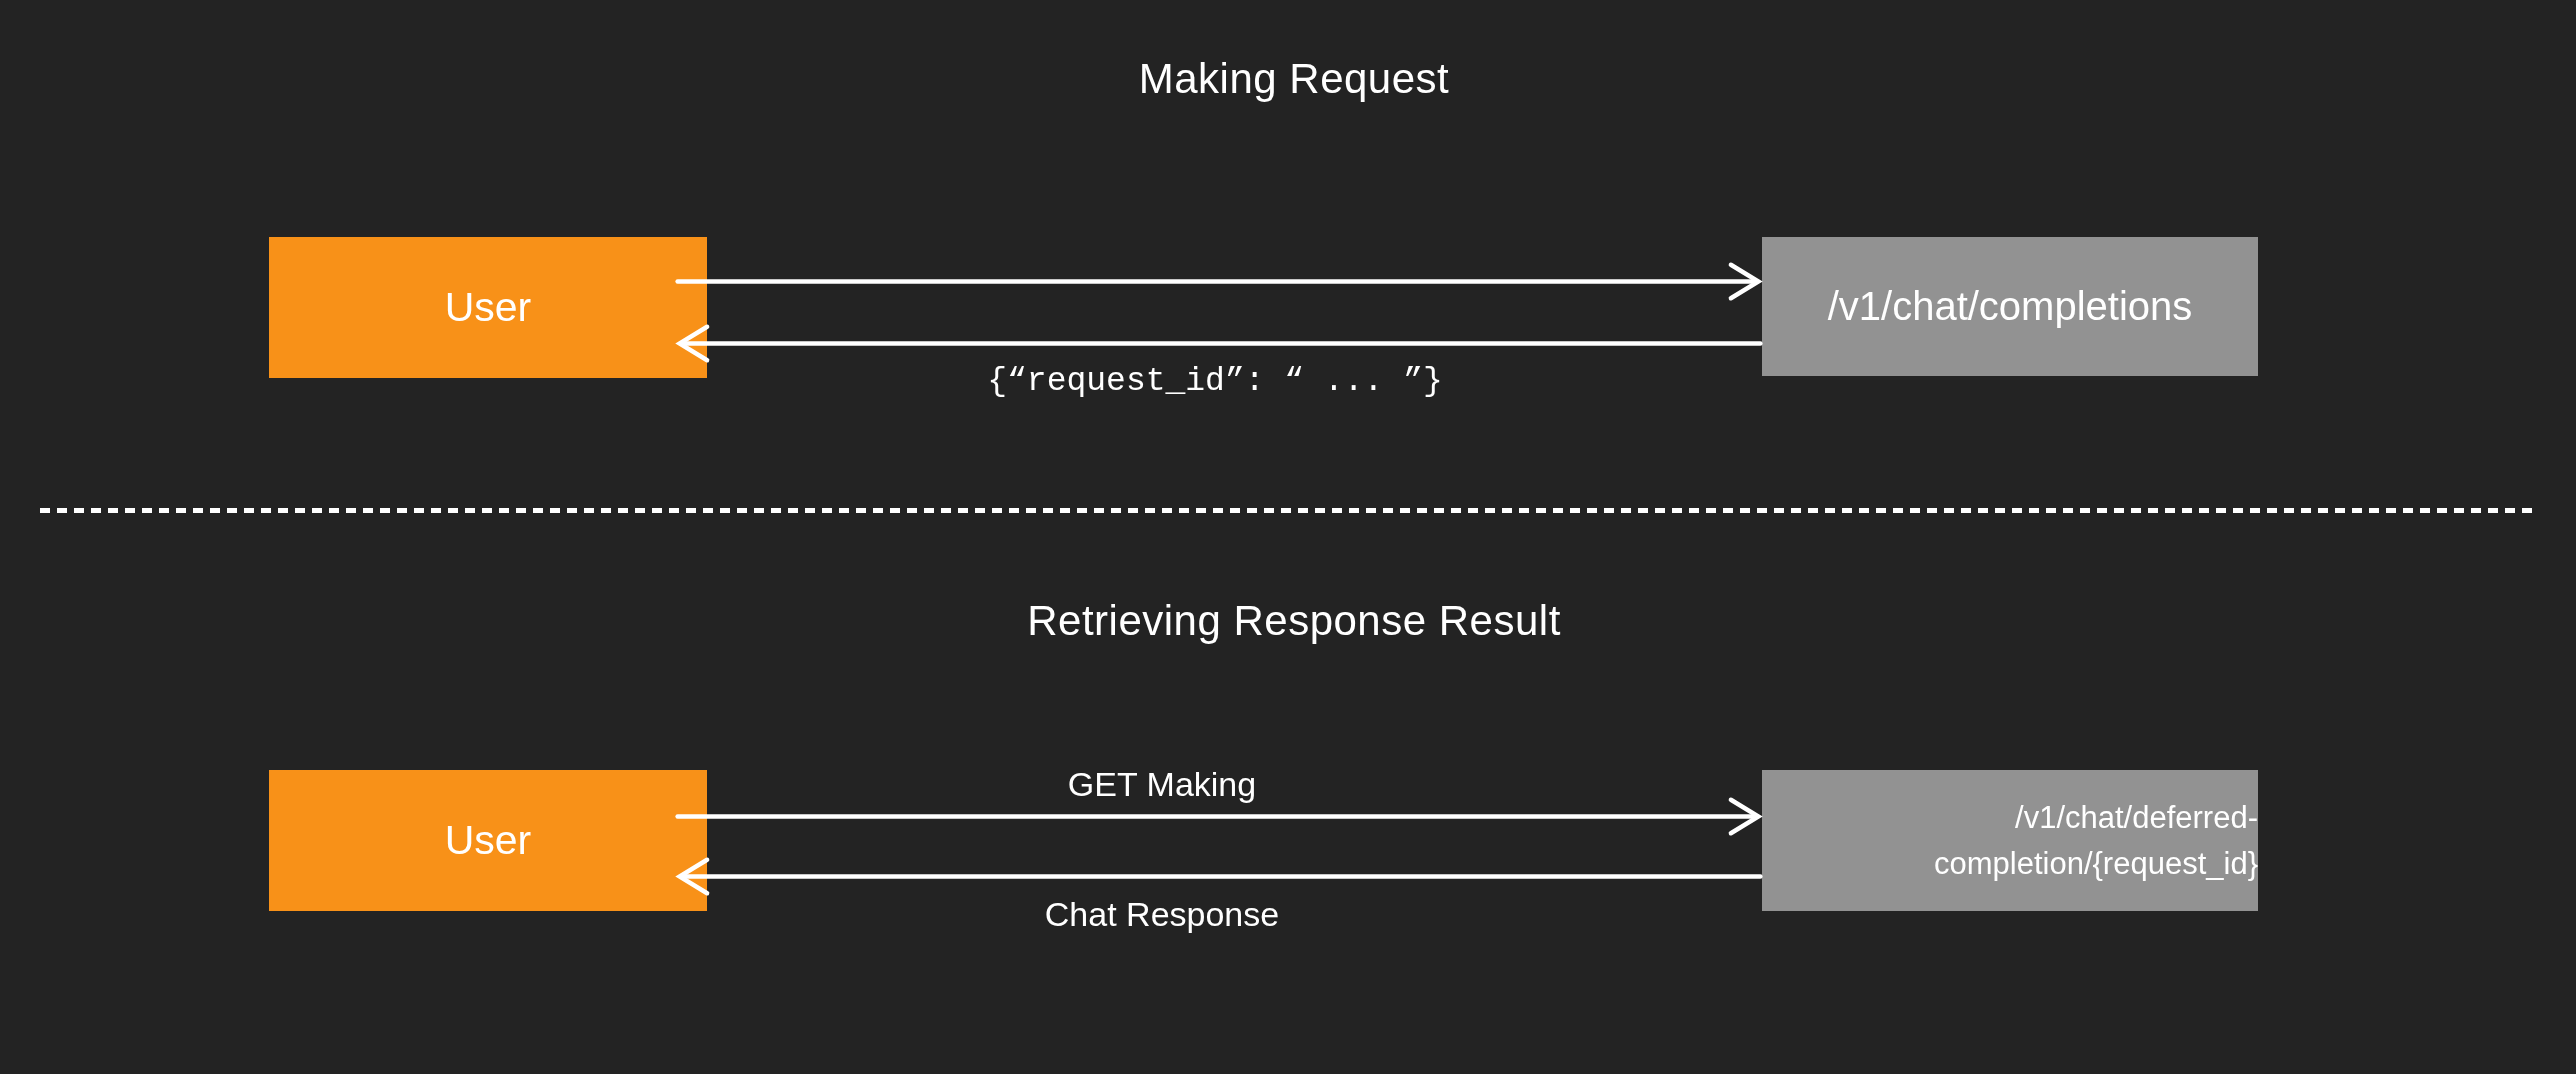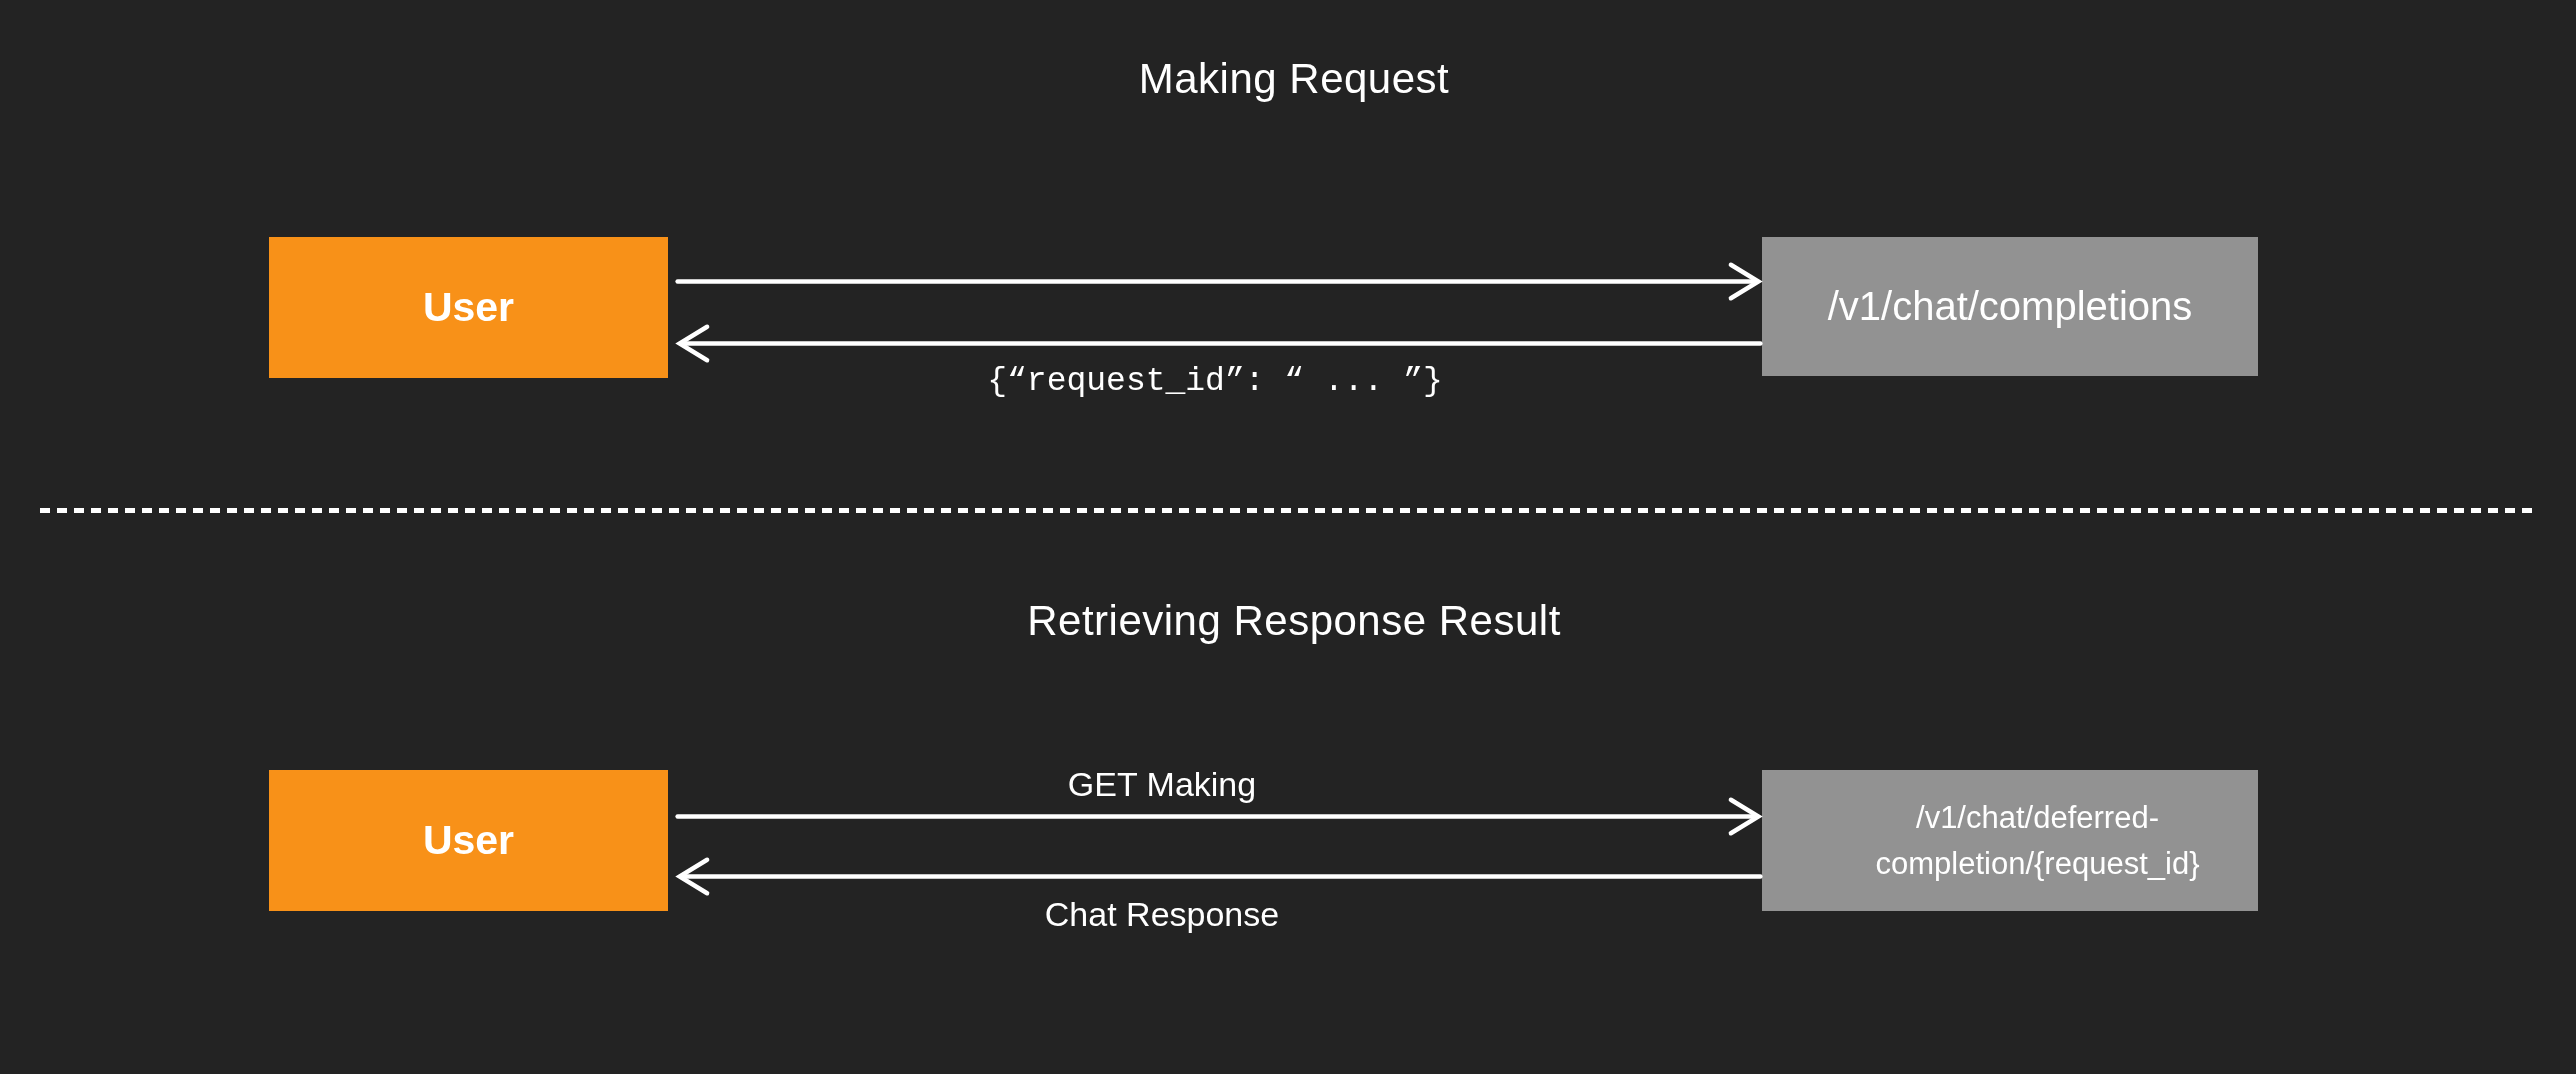--- a/index.html
+++ b/index.html
@@ -23,46 +23,45 @@
     text-align: center;
     font-size: 42px;
     font-weight: 400;
     letter-spacing: 0.5px;
     color: var(--text-white, #ffffff);
     padding-left: 12px;
   }
   .actor-box {
     position: absolute;
     left: 269px;
-    width: 399px;
+    width: 438px;
     height: 141px;
     background: var(--box-orange, #F89118);
     display: flex;
     align-items: center;
     justify-content: center;
     font-size: 41px;
     color: var(--text-white, #ffffff);
-    font-weight: bold;
   }
   .endpoint-box {
     position: absolute;
     left: 1762px;
     width: 496px;
     background: var(--box-gray, #929292);
     color: var(--text-white, #ffffff);
     display: flex;
     flex-direction: column;
     justify-content: center;
   }
   .endpoint-box.centered {
     align-items: center;
     font-size: 40px;
   }
   .endpoint-box.left-aligned {
-    align-items: center;
+    align-items: flex-end;
     padding-left: 55px;
     box-sizing: border-box;
     font-size: 31px;
     line-height: 46px;
   }
   .arrow {
     position: absolute;
     left: 674px;
     width: 1090px;
     height: 63px;

